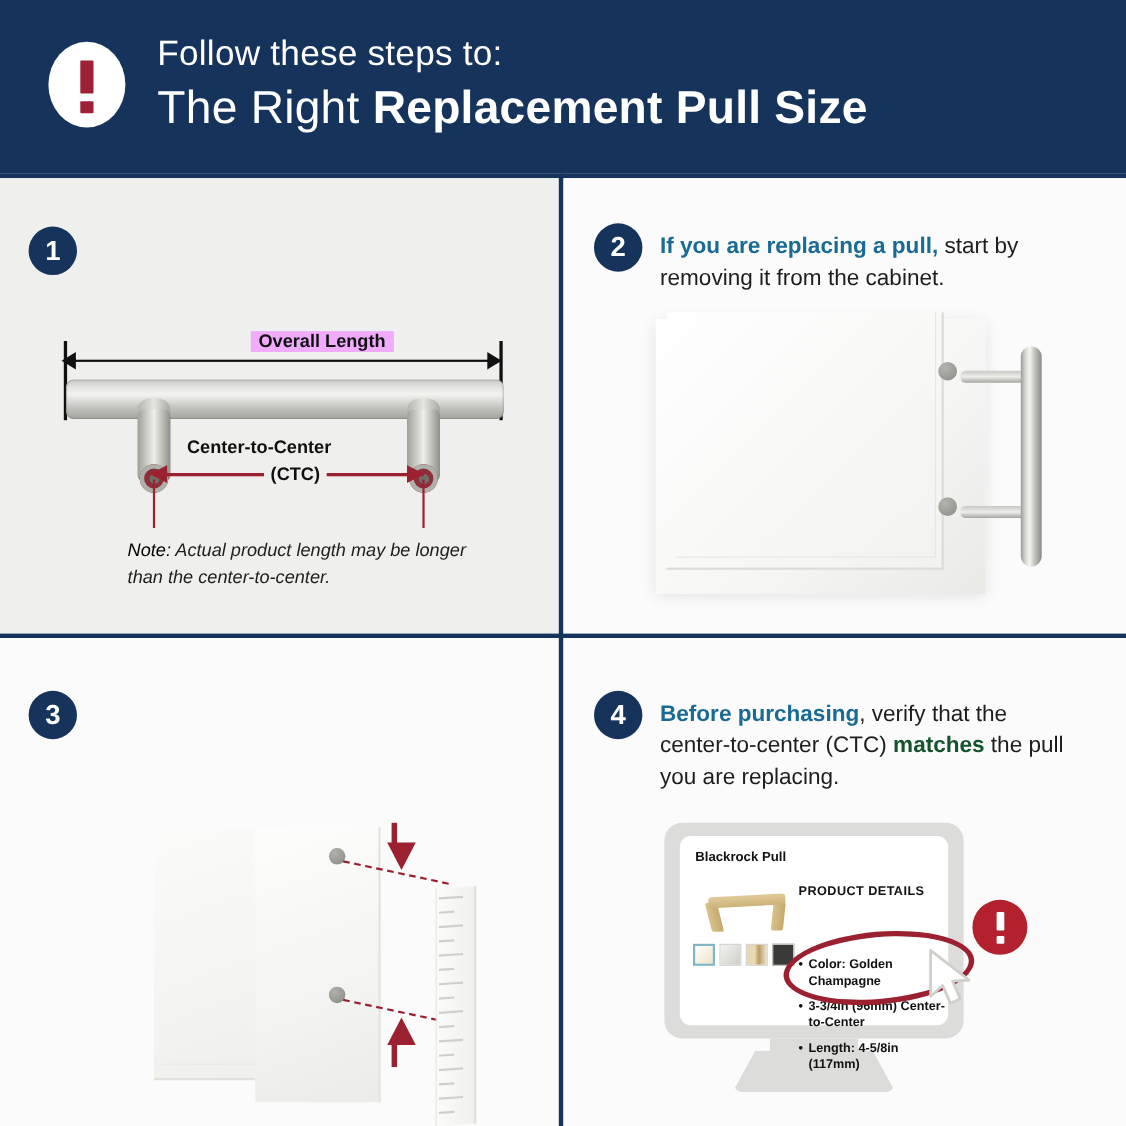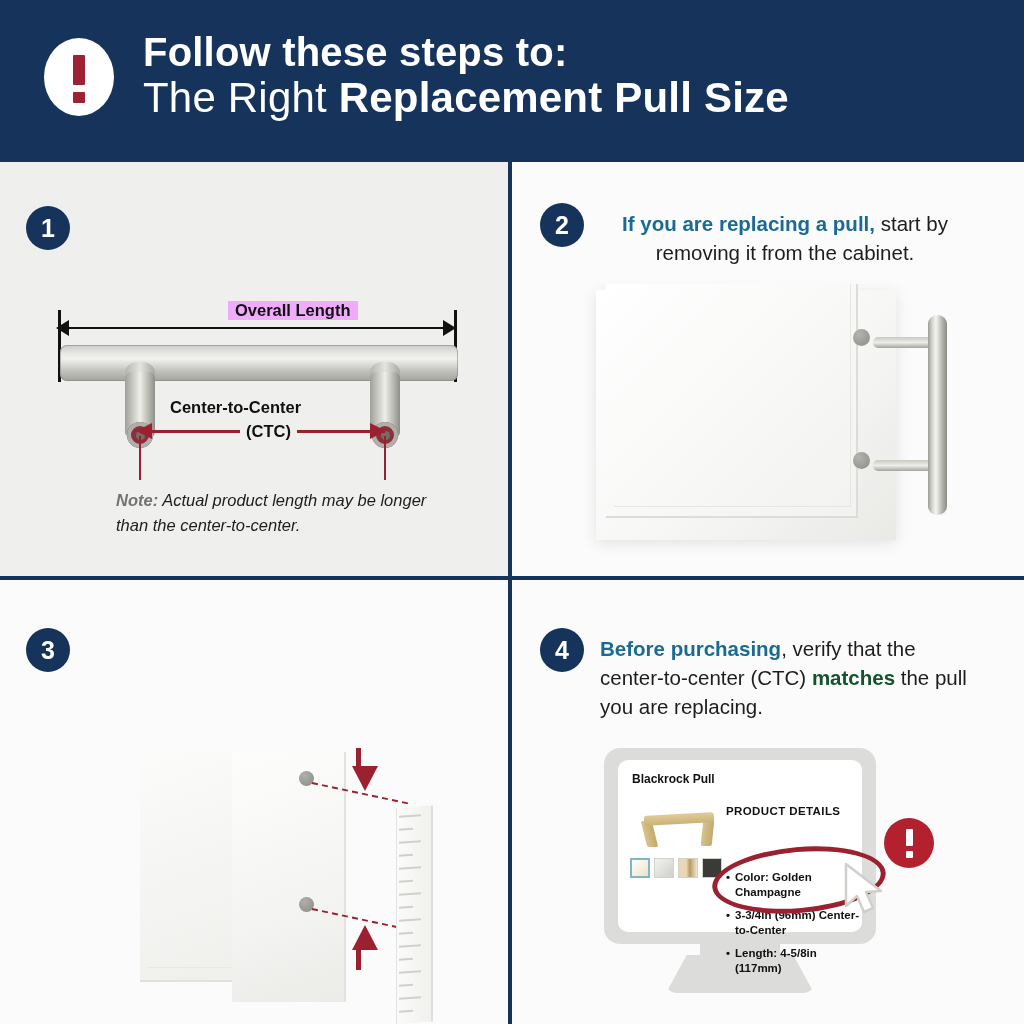--- a/index.html
+++ b/index.html
@@ -29,21 +29,21 @@
   .hdr-badge .bang::before{
     content:"";position:absolute;left:0;top:2px;width:12px;height:30px;
     background:#9e2235;border-radius:1px;
   }
   .hdr-badge .bang::after{
     content:"";position:absolute;left:0;top:39px;width:12px;height:11px;
     background:#9e2235;border-radius:1px;
   }
   .hdr-line1{
     position:absolute;left:143px;top:30px;
-    color:#ffffff;font-size:40px;font-weight:700;letter-spacing:0.2px;
+    color:#ffffff;font-size:32px;font-weight:400;letter-spacing:0.2px;
     white-space:nowrap;
   }
   .hdr-line2{
     position:absolute;left:143px;top:74px;
     color:#ffffff;font-size:42px;font-weight:400;letter-spacing:0.2px;
     white-space:nowrap;
   }
   .hdr-line2 b{font-weight:700;}
 
   
@@ -129,21 +129,21 @@
   .ctc-drop.d-b{left:334px;top:126px;height:44px;}
   .ctc-line{position:absolute;left:90px;top:120px;width:245px;height:3px;background:#9b2030;}
   .ctc-arw{position:absolute;top:113px;width:0;height:0;}
   .ctc-arw.l{left:86px;border-top:8px solid transparent;border-bottom:8px solid transparent;border-right:16px solid #9b2030;}
   .ctc-arw.r{left:320px;border-top:8px solid transparent;border-bottom:8px solid transparent;border-left:16px solid #9b2030;}
 
   .note{
     position:absolute;left:116px;top:488px;width:340px;
     font-size:16.5px;line-height:25px;font-style:italic;color:#1d1d1d;
   }
-  .note b{color:#737373;font-weight:700;font-style:italic;}
+  .note b{color:#000000;font-weight:400;font-style:italic;}
 
   
   .door{
     position:absolute;left:596px;top:290px;width:300px;height:250px;
     background:linear-gradient(135deg,#ffffff 0%,#f7f7f6 55%,#e9e9e6 100%);
     box-shadow:0 3px 14px rgba(0,0,0,.10);
   }
   .door-inner{
     position:absolute;left:10px;top:-6px;width:250px;height:232px;
     border-right:2px solid #dcdcd8;border-bottom:2px solid #dcdcd8;
@@ -317,21 +317,21 @@
     <div class="ctc-arw l"></div>
     <div class="ctc-arw r"></div>
     <div class="ctc-sub">(CTC)</div>
   </div>
 
   <div class="note"><b>Note:</b><span> Actual product length may be longer than the center-to-center.</span></div>
 
   <div class="panel" id="p2"></div>
 
   <div class="step-circle" style="left:540px;top:203px;">2</div>
-  <div class="step-text" style="left:600px;top:209px;width:370px;text-align:center;">
+  <div class="step-text" style="left:600px;top:209px;width:370px;">
     <b>If you are replacing a pull,</b><span class="plain"> start by removing it from the cabinet.</span>
   </div>
 
   <div class="door">
     <div class="door-inner"></div>
     <div class="door-inner2"></div>
   </div>
   <div class="hole h1"></div>
   <div class="hole h2"></div>
   <div class="pull-arm a1"></div>

